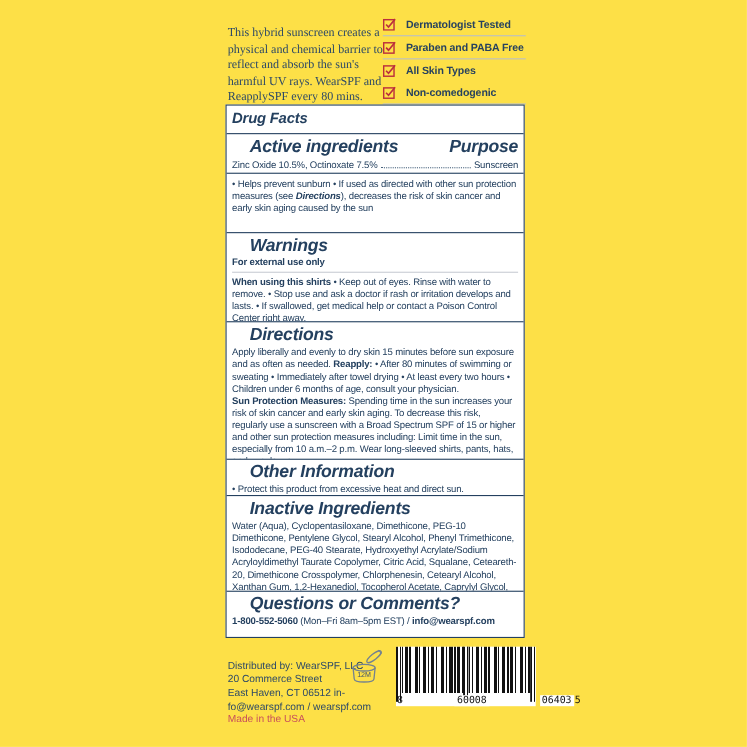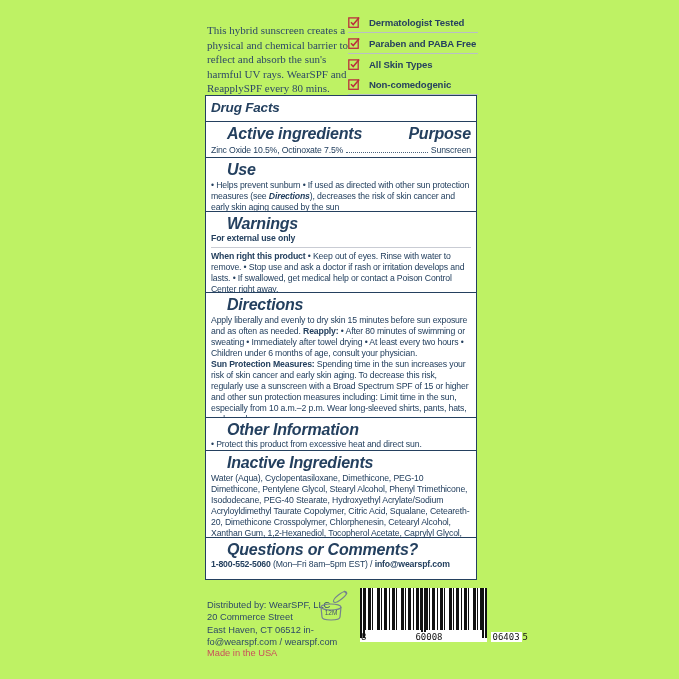--- a/index.html
+++ b/index.html
@@ -1,16 +1,16 @@
 <!DOCTYPE html>
 <html><head>
 <meta charset="utf-8">
 <style>
   html,body{margin:0;padding:0;background:#fff;}
-  .page{position:relative;width:679px;height:679px;background:#bef264;overflow:hidden;
+  .page{position:relative;width:679px;height:679px;background:#fde047;overflow:hidden;
         font-family:"Liberation Sans",sans-serif;color:#24405f;}
 
   
   .intro{position:absolute;left:207px;top:12px;width:143px;
          font-family:"Liberation Serif",serif;font-size:11px;line-height:14.6px;
          color:#2e4a66;}
 
   
   .claims{position:absolute;left:348px;top:14px;width:130px;}
   .claim-row{display:flex;align-items:center;height:16px;padding-bottom:2px;margin-bottom:2px;}
@@ -118,29 +118,28 @@
         <span class="h2">Purpose</span>
       </div>
       <div class="leader-row">
         <span>Zinc Oxide 10.5%, Octinoxate 7.5%</span>
         <span class="leader"></span>
         <span>Sunscreen</span>
       </div>
     </div>
 
     <div class="sec sec-use">
-      <div class="h2">Use</div>
       <div class="body mt1"><span>• Helps prevent sunburn • If used as directed with other sun protection measures (see </span><span class="bi">Directions</span><span>), decreases the risk of skin cancer and early skin aging caused by the sun</span></div>
     </div>
 
     <div class="sec sec-warnings">
       <div class="h2">Warnings</div>
       <div class="body b">For external use only</div>
       <hr class="thin-rule">
-      <div class="body"><span class="b">When right this product</span><span> • Keep out of eyes. Rinse with water to remove. • Stop use and ask a doctor if rash or irritation develops and lasts. • If swallowed, get medical help or contact a Poison Control Center right away.</span></div>
+      <div class="body"><span class="b">When using this shirts</span><span> • Keep out of eyes. Rinse with water to remove. • Stop use and ask a doctor if rash or irritation develops and lasts. • If swallowed, get medical help or contact a Poison Control Center right away.</span></div>
     </div>
 
     <div class="sec sec-directions">
       <div class="h2">Directions</div>
       <div class="body mt1"><span>Apply liberally and evenly to dry skin 15 minutes before sun exposure and as often as needed. </span><span class="b">Reapply:</span><span> • After 80 minutes of swimming or sweating • Immediately after towel drying • At least every two hours • Children under 6 months of age, consult your physician.</span></div>
       <div class="body"><span class="b">Sun Protection Measures:</span><span> Spending time in the sun increases your risk of skin cancer and early skin aging. To decrease this risk, regularly use a sunscreen with a Broad Spectrum SPF of 15 or higher and other sun protection measures including: Limit time in the sun, especially from 10 a.m.–2 p.m. Wear long-sleeved shirts, pants, hats, and sunglasses.</span></div>
     </div>
 
     <div class="sec sec-other">
       <div class="h2">Other Information</div>

